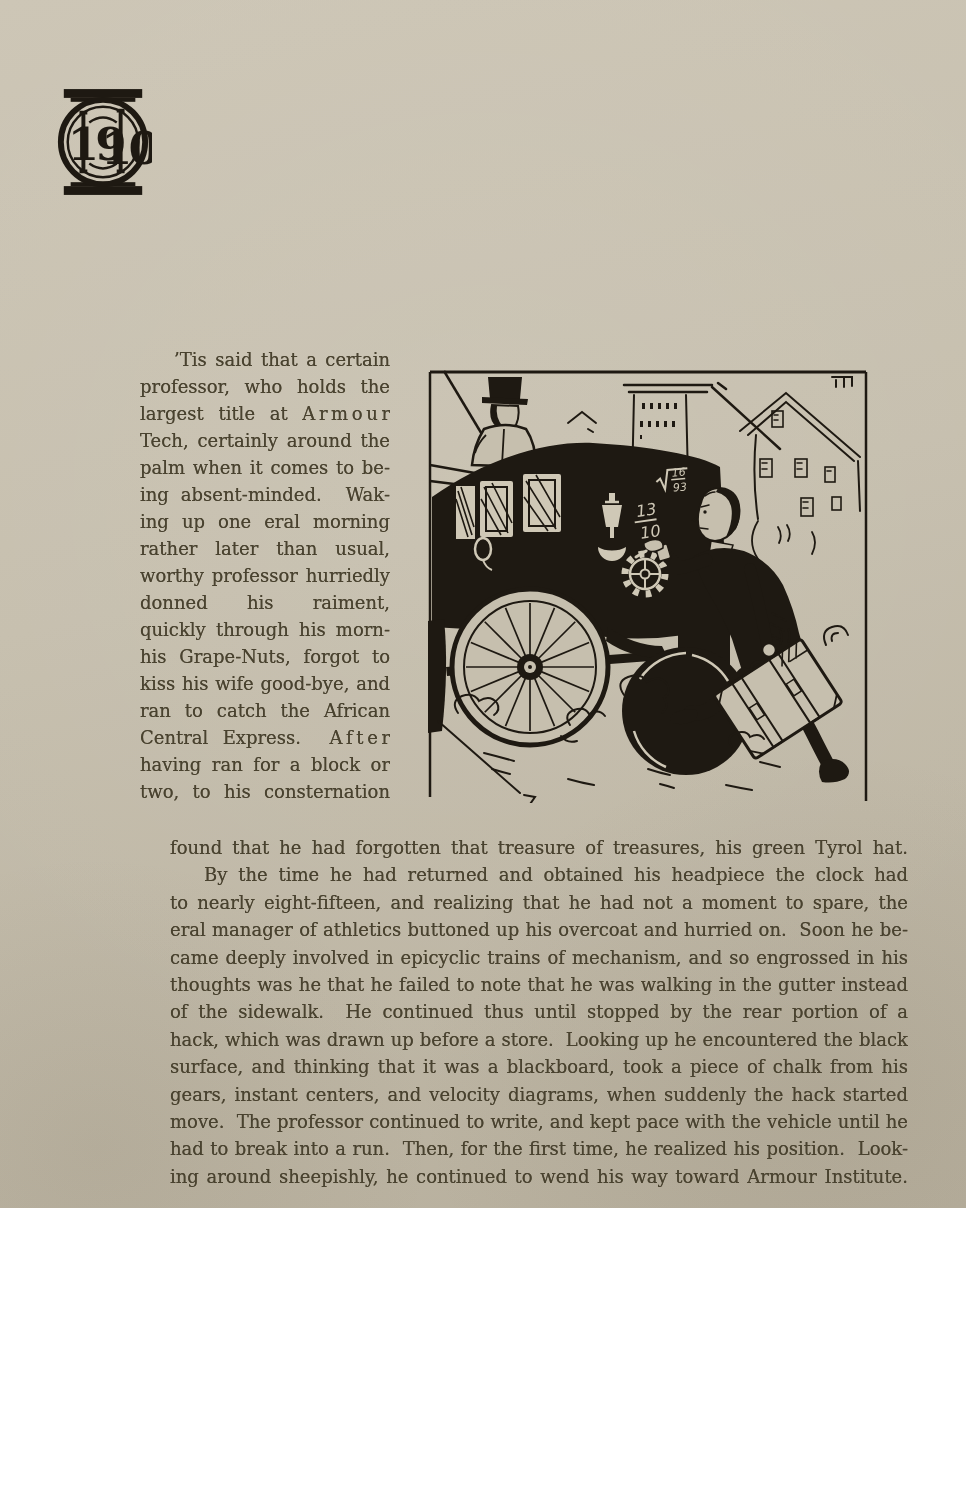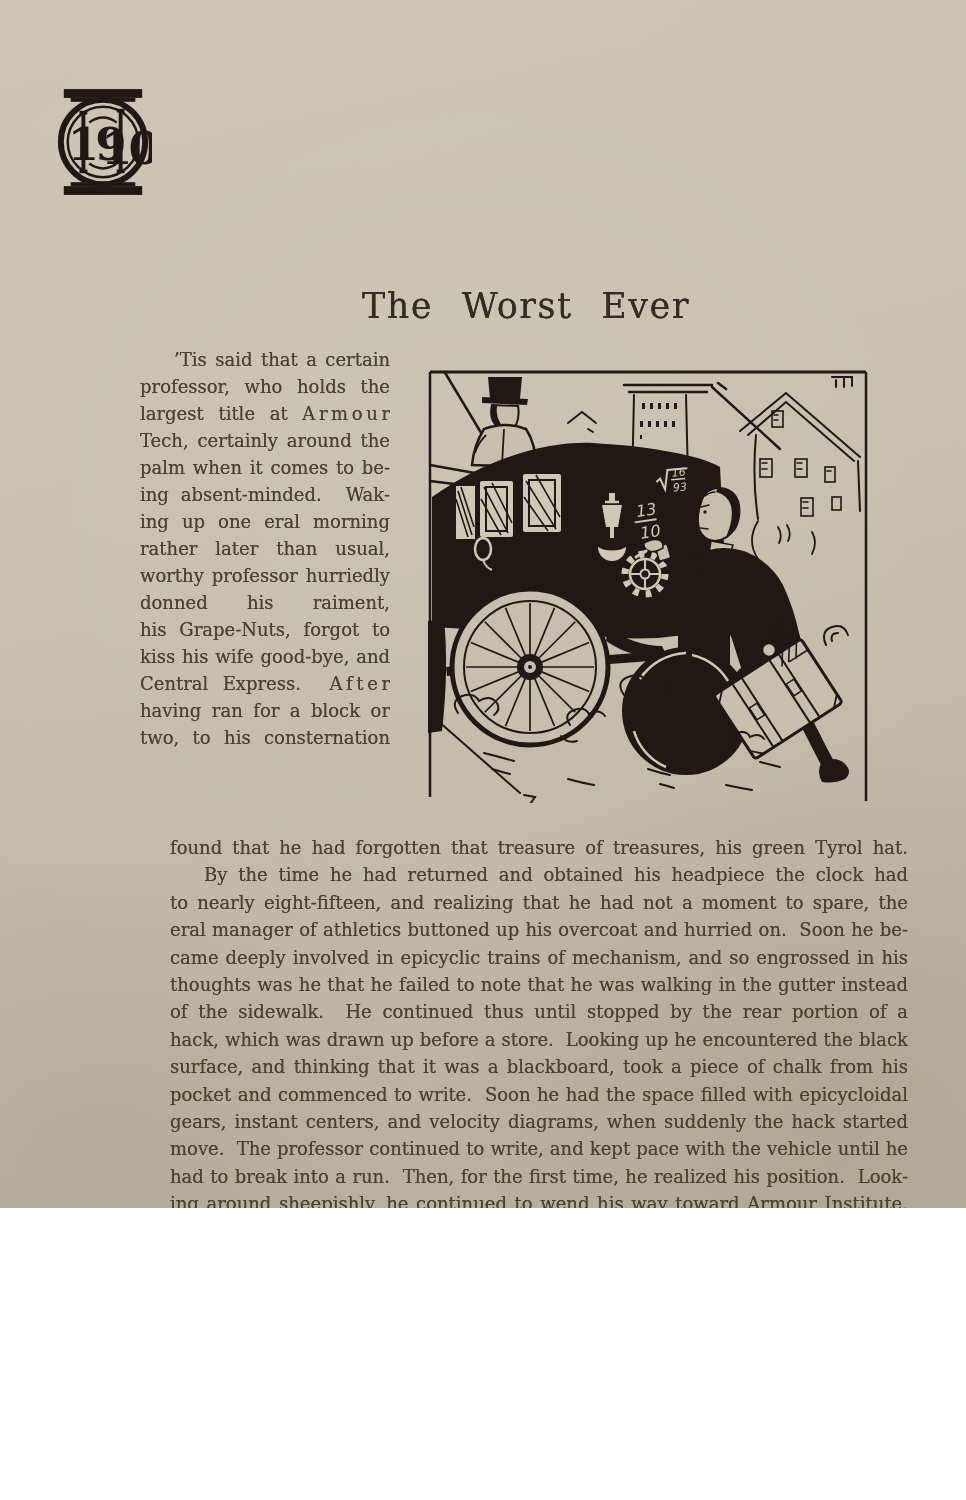--- a/index.html
+++ b/index.html
@@ -67,36 +67,37 @@
     <circle cx="50" cy="56" r="36" class="is" stroke-width="2.5"></circle>
     <g>
       <path d="M30,26 v60 M26,26 h8 M26,86 h8" class="is" stroke-width="4"></path>
       <path d="M68,24 v62 M64,24 h8 M64,86 h8" class="is" stroke-width="4"></path>
       <text x="14" y="74" font-size="46" class="mono" letter-spacing="-4">19</text>
       <text x="48" y="78" font-size="46" class="mono" letter-spacing="-4">10</text>
       <path d="M36,36 q14,-10 28,0 M36,78 q14,10 28,0" class="is" stroke-width="2.5"></path>
     </g>
   </svg>
 
-  <div class="abs title">The Worst Ever</div>
 
   <div class="abs story-col">
 
   <span class="line indent">’Tis said that a certain</span>
       <span class="line">professor, who holds the</span>
       <span class="line">largest title at A r m o u r</span>
       <span class="line">Tech, certainly around the</span>
       <span class="line">palm when it comes to be-</span>
       <span class="line">ing absent-minded.&nbsp; Wak-</span>
       <span class="line">ing up one eral morning</span>
       <span class="line">rather later than usual, our</span>
       <span class="line">worthy professor hurriedly</span>
       <span class="line">donned his raiment, glanced</span>
+      <span class="line">quickly through his morn-</span>
       <span class="line">his Grape-Nuts, forgot to</span>
       <span class="line">kiss his wife good-bye, and</span>
+      <span class="line">ran to catch the African</span>
       <span class="line">Central Express.&nbsp; A f t e r</span>
       <span class="line">having ran for a block or</span>
       <span class="line">two, to his consternation he</span>
     </div>
 
   <svg class="abs illo" viewBox="0 0 440 434" aria-hidden="true">
 
     <g>
       <path d="M2,3 H438" class="is" stroke-width="3"></path>
       <path d="M2,3 V428" class="is" stroke-width="2.5"></path>
@@ -297,21 +298,20 @@
 
   <span class="line">found that he had forgotten that treasure of treasures, his green Tyrol hat.</span>
       <span class="line indent">By the time he had returned and obtained his headpiece the clock had advanced</span>
       <span class="line">to nearly eight-fifteen, and realizing that he had not a moment to spare, the gen-</span>
       <span class="line">eral manager of athletics buttoned up his overcoat and hurried on.&nbsp; Soon he be-</span>
       <span class="line">came deeply involved in epicyclic trains of mechanism, and so engrossed in his</span>
       <span class="line">thoughts was he that he failed to note that he was walking in the gutter instead</span>
       <span class="line">of the sidewalk.&nbsp; He continued thus until stopped by the rear portion of a</span>
       <span class="line">hack, which was drawn up before a store.&nbsp; Looking up he encountered the black</span>
       <span class="line">surface, and thinking that it was a blackboard, took a piece of chalk from his</span>
-      <span class="line">pocket and commenced to write.&nbsp; Soon he had the space filled with epicycloidal</span>
       <span class="line">gears, instant centers, and velocity diagrams, when suddenly the hack started to</span>
       <span class="line">move.&nbsp; The professor continued to write, and kept pace with the vehicle until he</span>
       <span class="line">had to break into a run.&nbsp; Then, for the first time, he realized his position.&nbsp; Look-</span>
       <span class="line">ing around sheepishly, he continued to wend his way toward Armour Institute.</span>
     </div>
 
   <div class="abs folio">184</div>
 
 </div>
 

